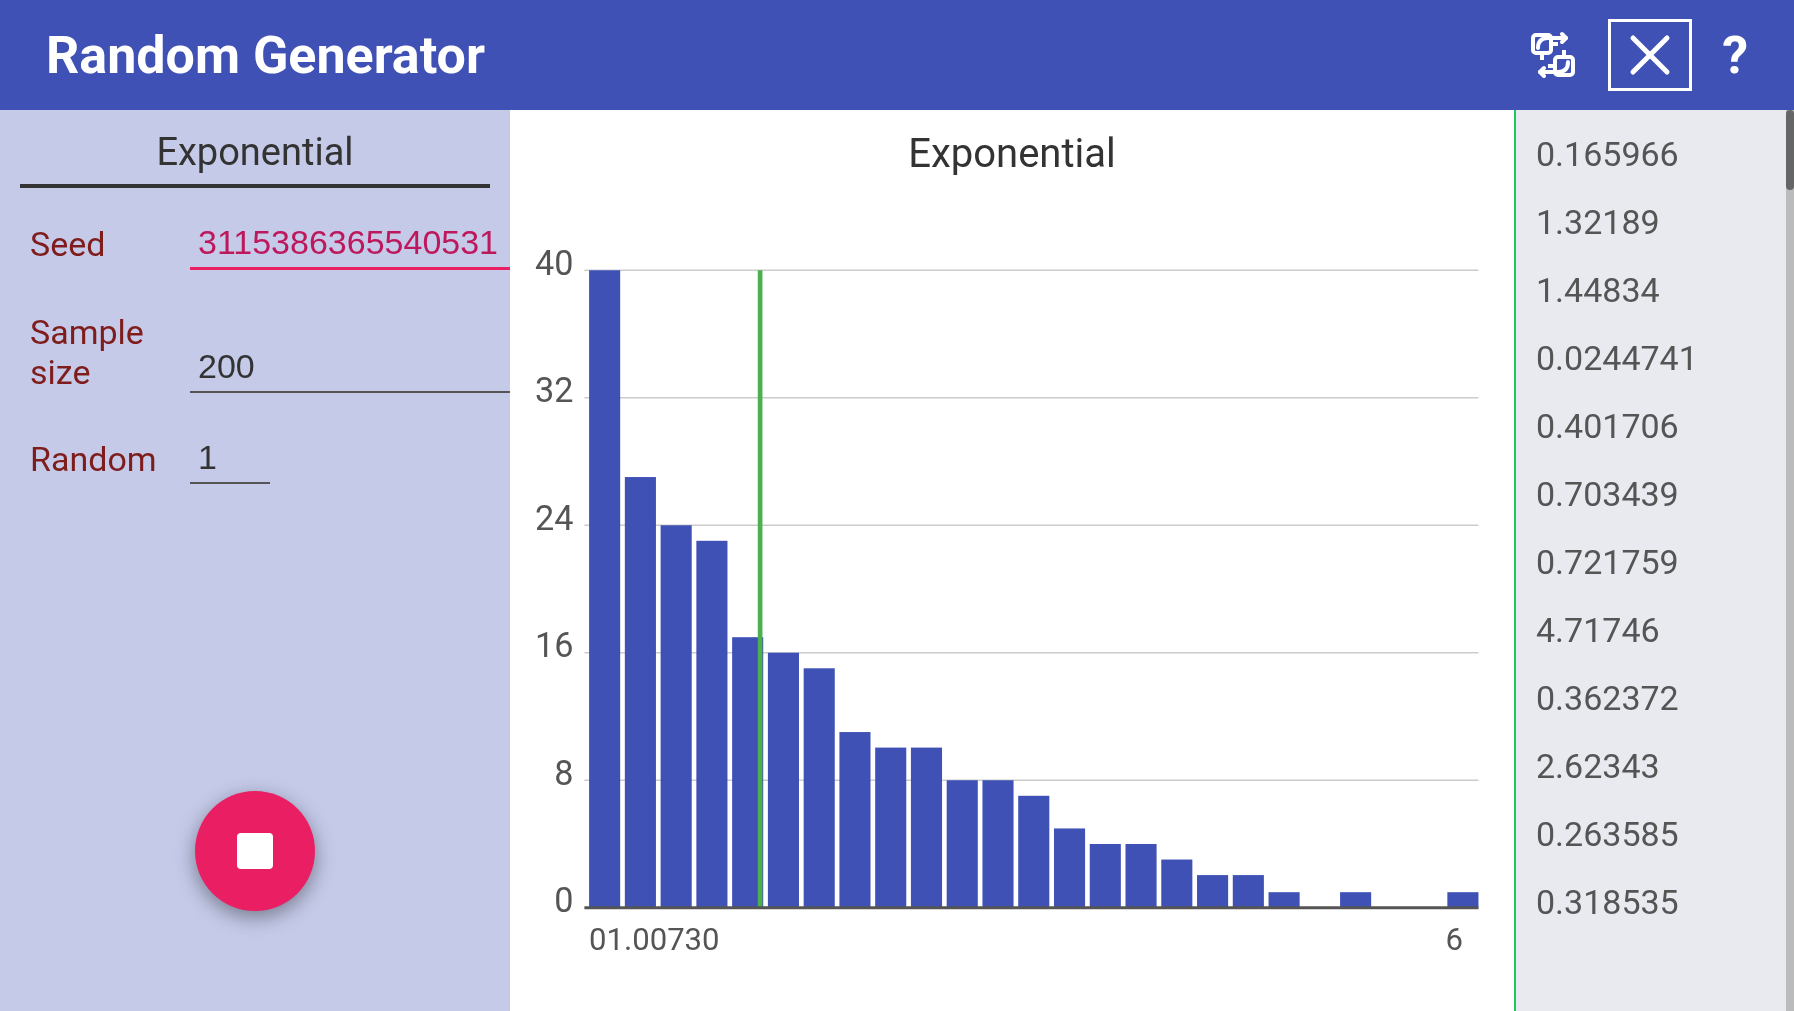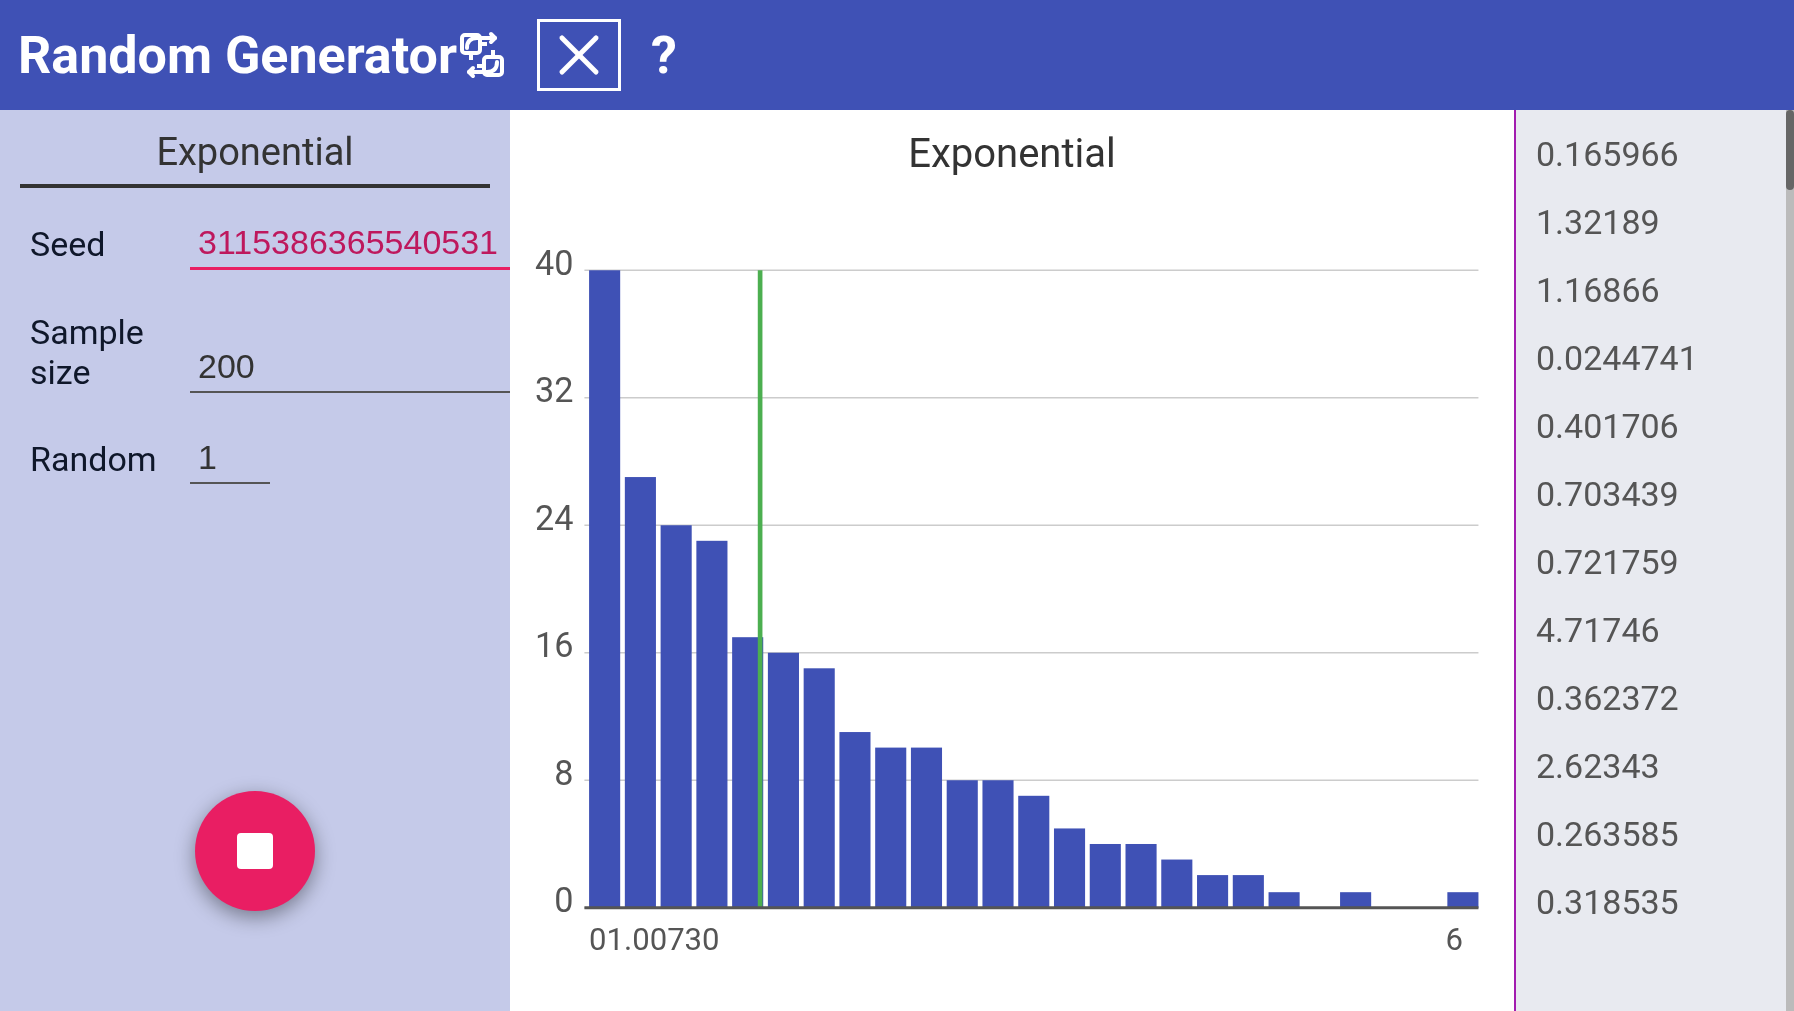--- a/index.html
+++ b/index.html
@@ -10,22 +10,23 @@
       font-family: 'Roboto', Arial, sans-serif;
       background: #e8eaf0;
     }
 
     
     .header {
       background: #3f51b5;
       height: 110px;
       display: flex;
       align-items: center;
-      padding: 0 18px;
-      justify-content: flex-start;
+      padding: 0 46px;
+      justify-content: space-between;
+      gap: 24px;
     }
     .header-title {
       color: white;
       font-size: 52px;
       font-weight: bold;
     }
     .header-icons {
       display: flex;
       gap: 30px;
       align-items: center;
@@ -70,21 +71,21 @@
       border-bottom: 4px solid #333;
       margin: 0 20px;
     }
     .field-row {
       display: flex;
       align-items: center;
       padding: 30px 30px 10px 30px;
     }
     .field-label {
       font-size: 34px;
-      color: #0f172a;
+      color: #7f1d1d;
       min-width: 160px;
     }
     .field-input {
       flex: 1;
       font-size: 34px;
       background: transparent;
       border: none;
       border-bottom: 3px solid #e91e63;
       color: #be185d;
       padding: 5px 8px;
@@ -162,21 +163,21 @@
       height: 100%;
     }
 
     
     .right-panel {
       width: 280px;
       background: #e8eaf0;
       overflow-y: auto;
       padding: 10px 20px;
       flex-shrink: 0;
-      border-left: 2px solid #a21caf;
+      border-left: 2px solid #22c55e;
     }
     .number-item {
       font-size: 34px;
       color: #555;
       padding: 14px 0;
       display: block;
     }
   </style>
 </head>
 <body>
@@ -287,21 +288,21 @@
         <text x="38" y="472" font-size="20" fill="#555">01.00730</text>
         <text x="600" y="472" font-size="20" fill="#555" text-anchor="end">6</text>
       </svg>
     </div>
   </div>
 
   <div class="right-panel">
     <div style="position:relative;">
       <div class="number-item">0.165966</div>
       <div class="number-item">1.32189</div>
-      <div class="number-item">1.16866</div>
+      <div class="number-item">1.44834</div>
       <div class="number-item">0.0244741</div>
       <div class="number-item">0.401706</div>
       <div class="number-item">0.703439</div>
       <div class="number-item">0.721759</div>
       <div class="number-item">4.71746</div>
       <div class="number-item">0.362372</div>
       <div class="number-item">2.62343</div>
       <div class="number-item">0.263585</div>
       <div class="number-item">0.318535</div>
     </div>

